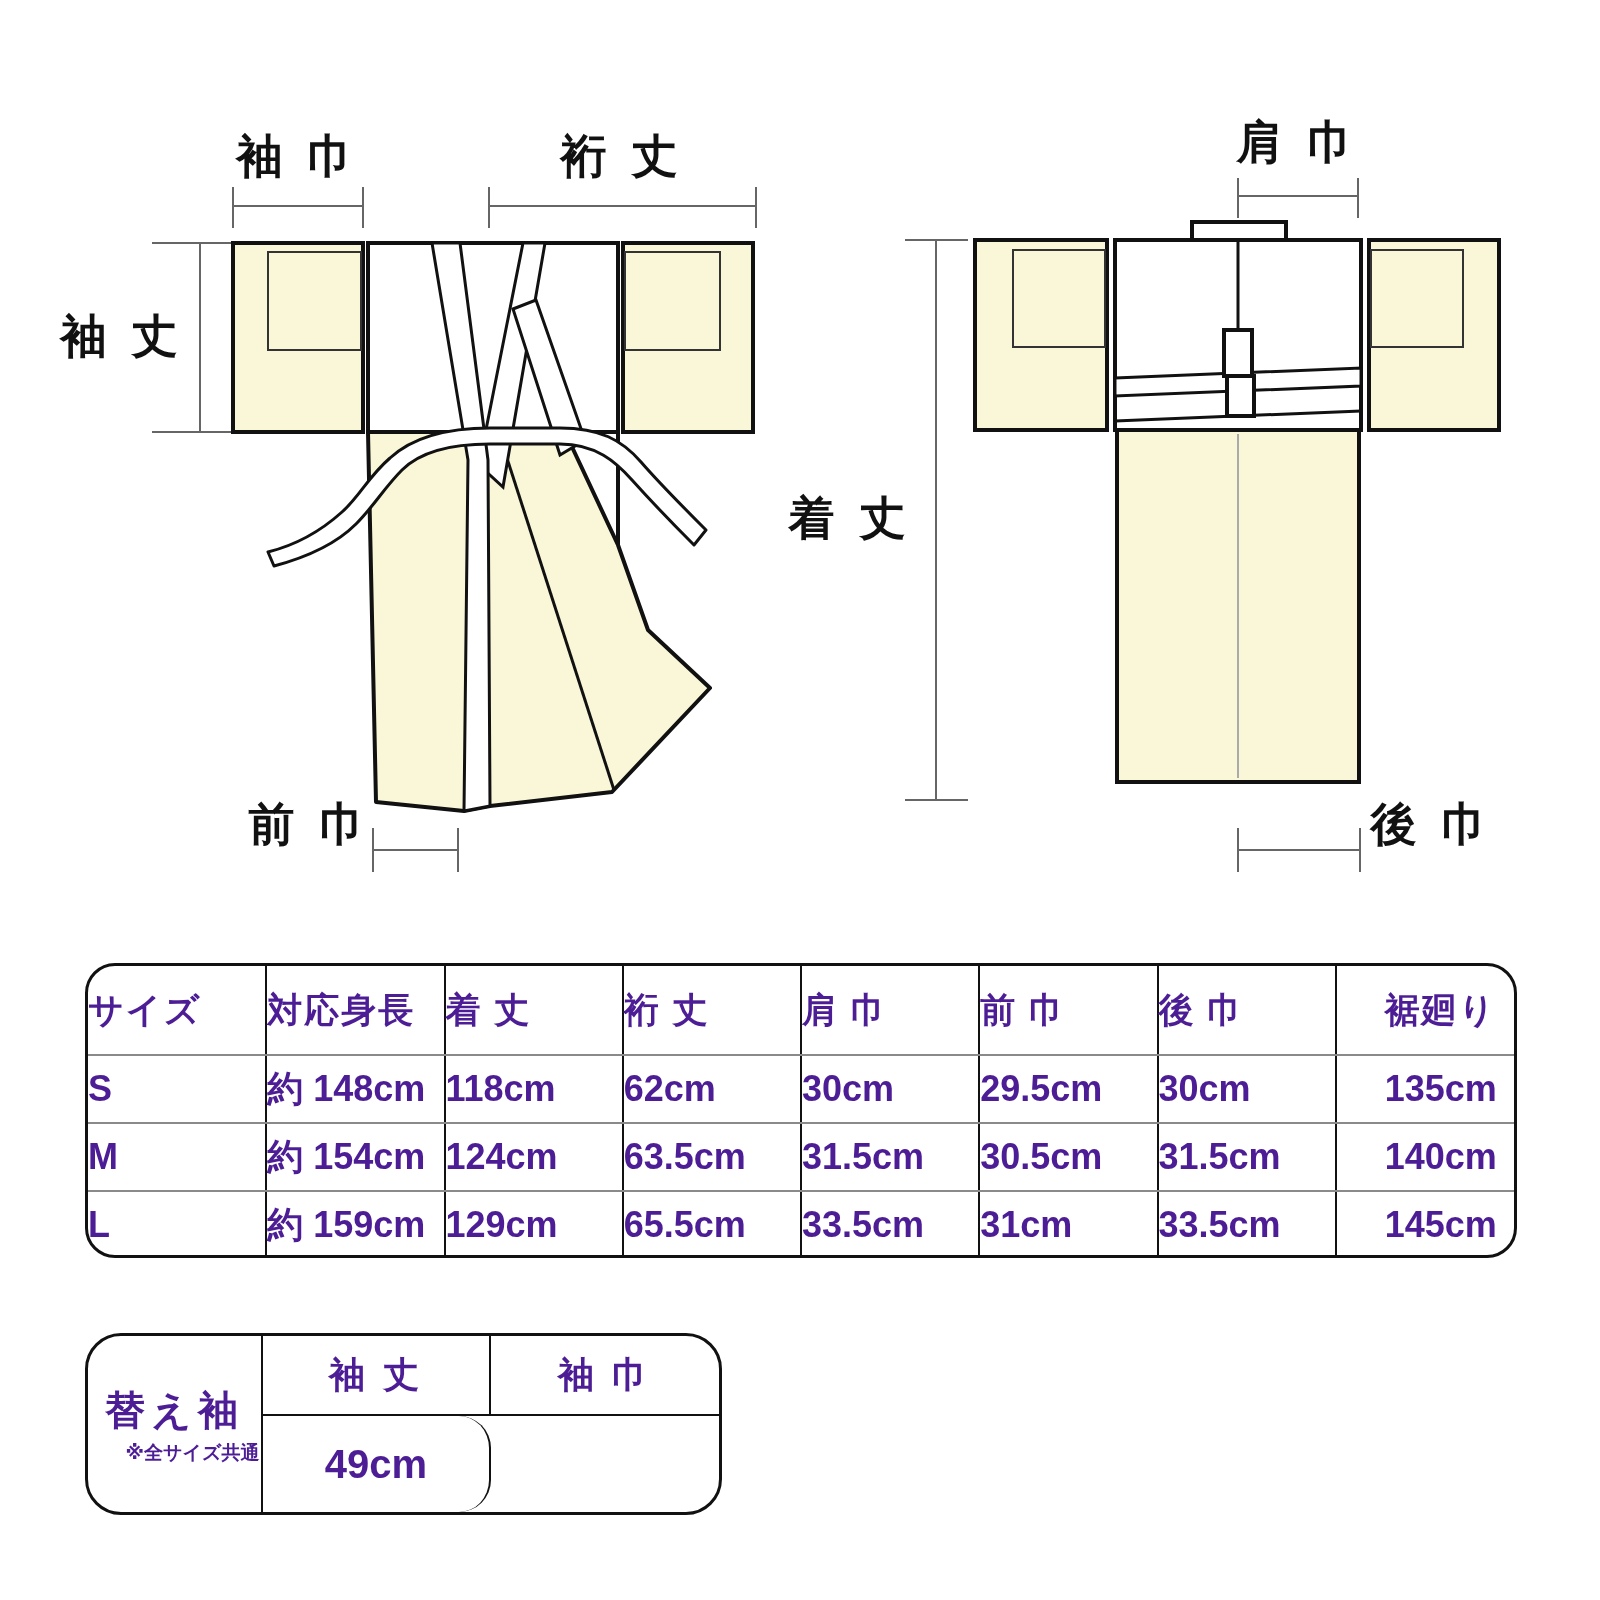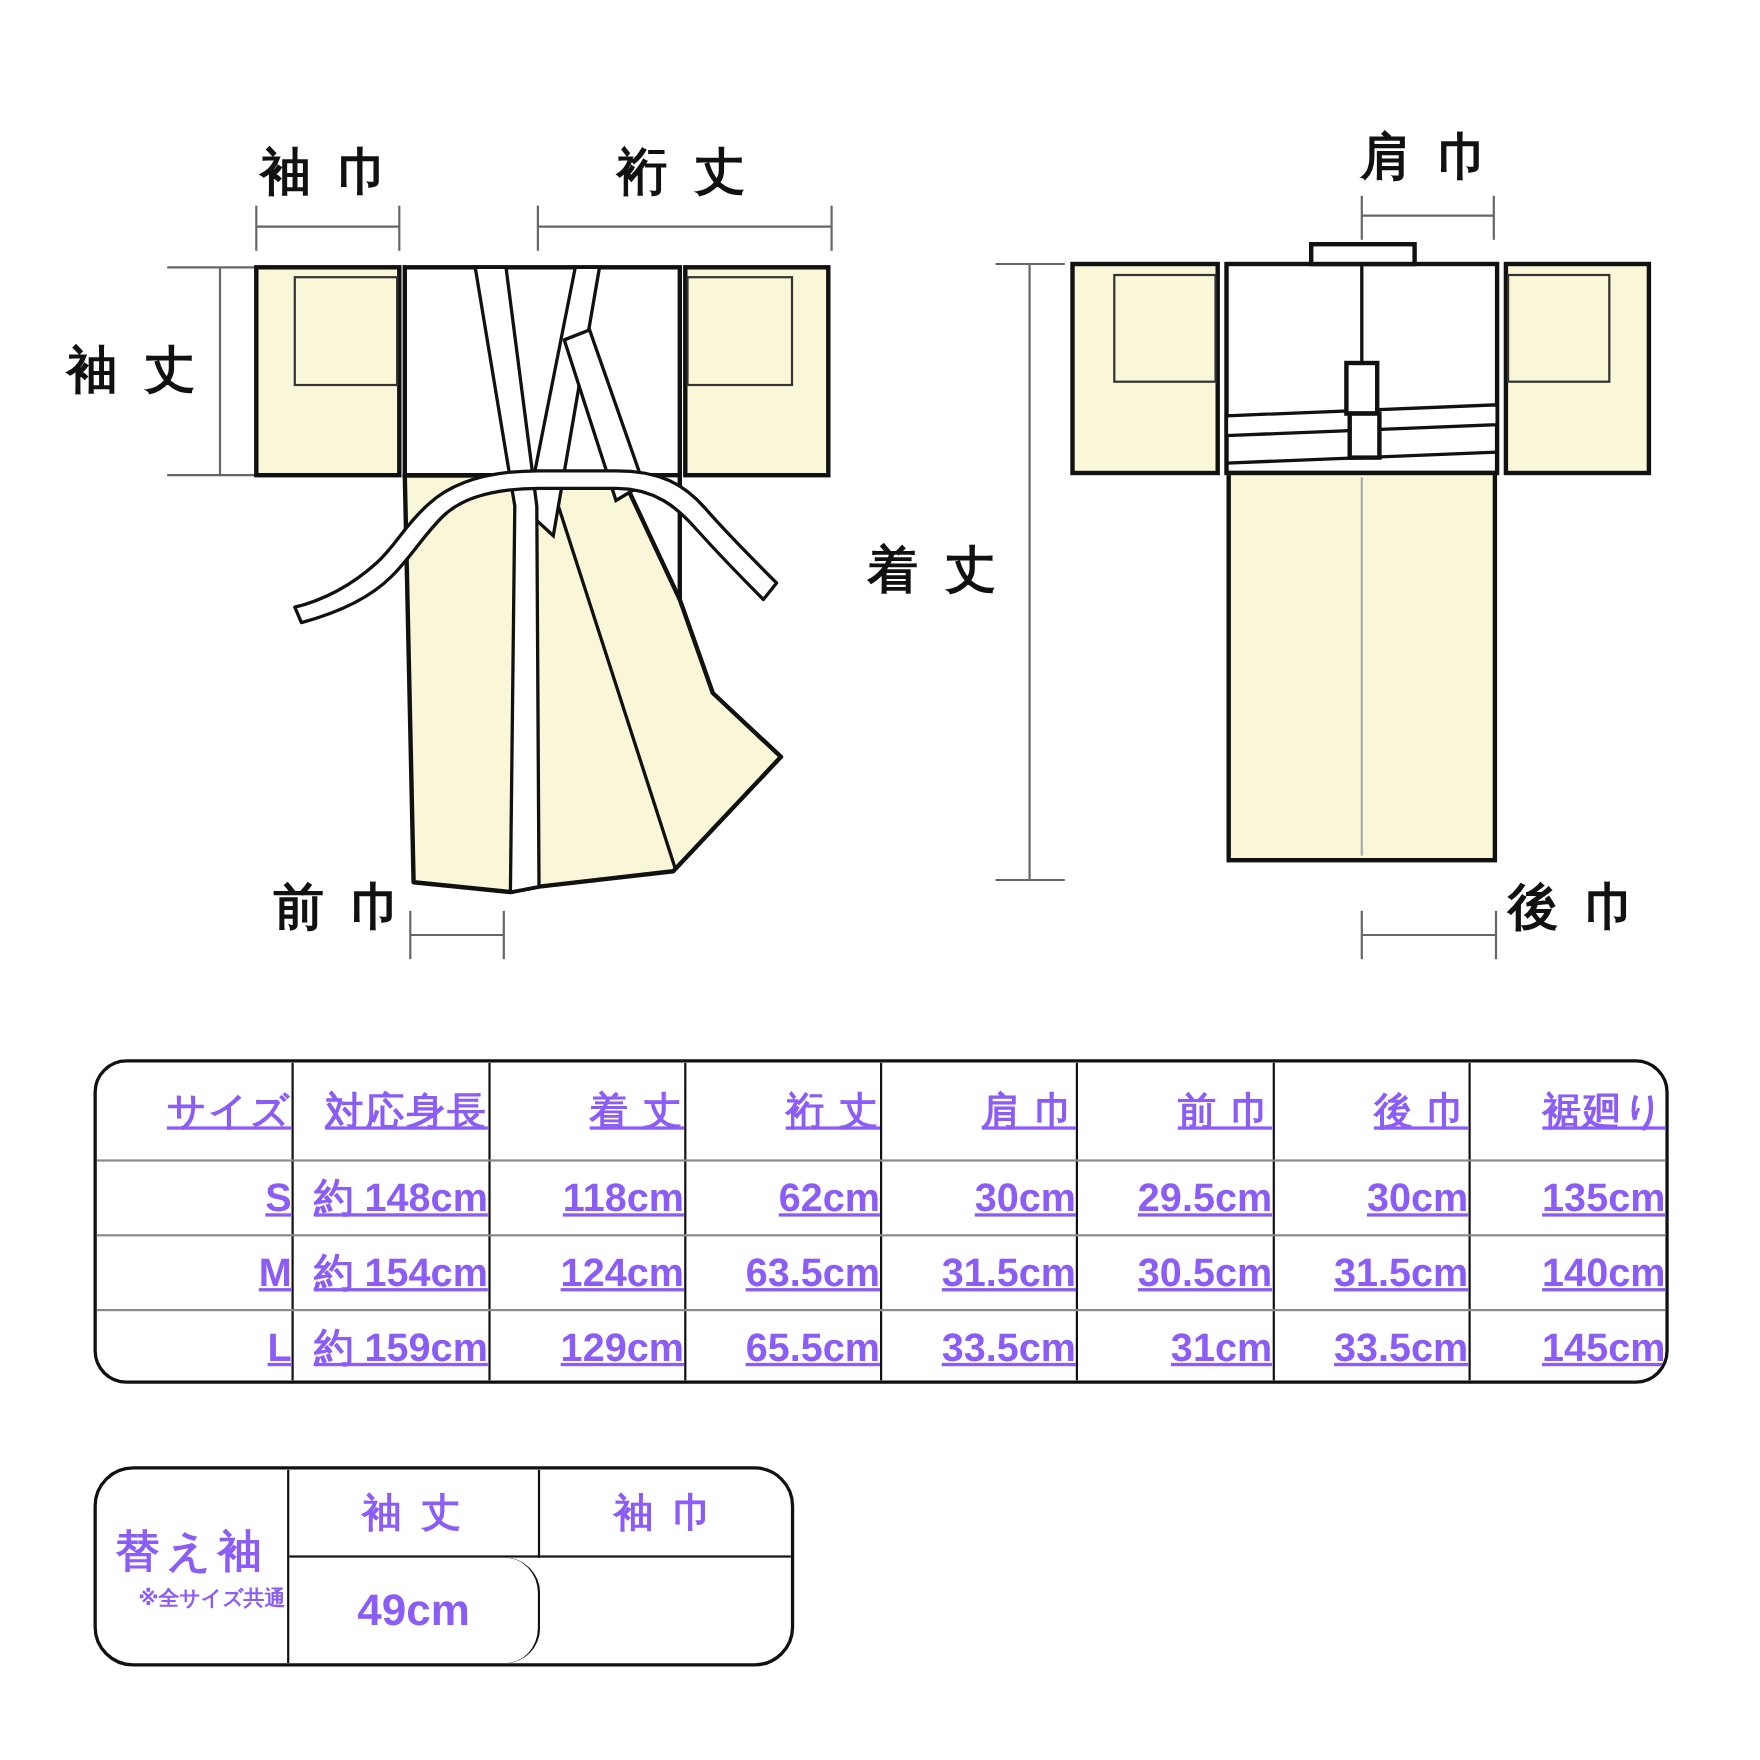--- a/index.html
+++ b/index.html
@@ -1,33 +1,33 @@
 <!DOCTYPE html>
 <html><head>
 <meta charset="utf-8">
 <style>
   html,body{margin:0;padding:0;background:#fff;}
   #stage{
     position:relative;width:1600px;height:1600px;background:#ffffff;
     font-family:"Liberation Sans","DejaVu Sans",sans-serif;
-    font-weight:bold;color:#8b5cf6;overflow:hidden;
+    font-weight:bold;color:#4c1d95;overflow:hidden;
   }
   #diagram-svg{position:absolute;left:0;top:0;}
   svg text{font-family:"Liberation Sans","DejaVu Sans",sans-serif;font-weight:bold;fill:#111;}
 
   
   .size-table-wrap{
     position:absolute;left:85px;top:963px;width:1432px;height:295px;
     border:3px solid #111;border-radius:30px;overflow:hidden;background:#fff;
     box-sizing:border-box;
   }
   table.size-table{width:100%;height:100%;border-collapse:collapse;table-layout:fixed;}
   .size-table th,.size-table td{
-    text-align:right;vertical-align:middle;padding:0;
-    border-right:2px solid #111;font-weight:bold;text-decoration:underline;
+    text-align:left;vertical-align:middle;padding:0;
+    border-right:2px solid #111;font-weight:bold;
   }
   .size-table th:last-child,.size-table td:last-child{border-right:none;padding-left:48px;}
   .size-table thead th{height:88px;font-size:35px;letter-spacing:2px;border-bottom:2px solid #8a8a8a;}
   .size-table tbody td{height:66px;font-size:36px;border-bottom:2px solid #8a8a8a;}
   .size-table tbody tr:last-child td{border-bottom:none;}
 
   
   .sleeve-table-wrap{
     position:absolute;left:85px;top:1333px;width:637px;height:182px;
     border:3px solid #111;border-radius:36px;overflow:hidden;background:#fff;

